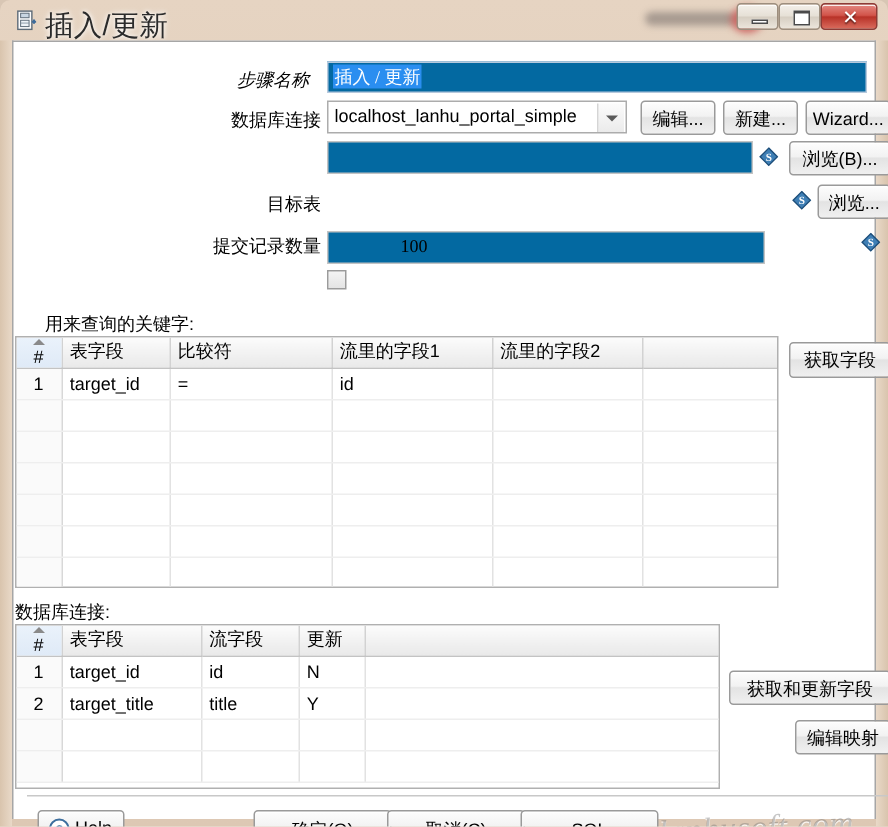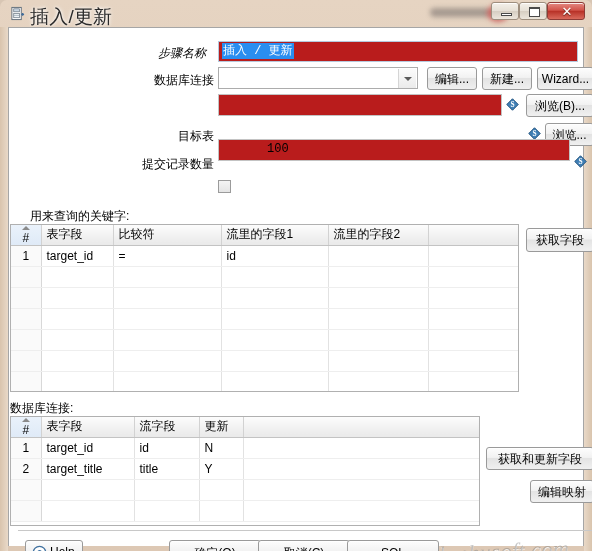--- a/index.html
+++ b/index.html
@@ -91,25 +91,25 @@
     position: absolute;
     font-size: 12px; color: #000;
     text-align: right;
     white-space: nowrap;
   }
 
   
   .tinput {
     position: absolute;
     border: 1px solid #b6c9dd;
-    background: #b91c1c;
+    background: #0369a1;
     font-size: 12px; color: #000;
     padding: 0 3px;
     line-height: 18px;
-    font-family: Liberation Mono, monospace;
+    font-family: Liberation Serif, serif;
     outline: none;
     white-space: nowrap;
     overflow: hidden;
   }
   .tinput.grayborder { border: 1px solid #c3c3c3; }
   .sel-text {
     background: #2a8ef0;
     color: #fff;
     padding: 1px 1px;
   }
@@ -302,20 +302,21 @@
 
   <div id="client">
 
     <div class="flabel" style="left:117px; top:17px; width:80px;font-style:italic;">步骤名称</div>
     <div class="tinput" style="left:209px; top:13px; width:360px; height:21px;">
       <span class="sel-text">插入 / 更新</span>
     </div>
 
     <div class="flabel" style="left:113px; top:44px; width:92px;">数据库连接</div>
     <div class="combo" style="left:209px; top:39px; width:200px; height:22px;">
+      <span>localhost_lanhu_portal_simple</span>
       <span class="combo-arrow"></span>
     </div>
     <div class="btn" style="left:418px; top:39px; width:50px; height:23px; line-height:22px;">
       <span>编辑...</span>
     </div>
     <div class="btn" style="left:473px; top:39px; width:50px; height:23px; line-height:22px;">
       <span>新建...</span>
     </div>
     <div class="btn" style="left:528px; top:39px; width:57px; height:23px; line-height:22px;">
       <span>Wizard...</span>
@@ -335,21 +336,21 @@
     <div class="flabel" style="left:141px; top:100px; width:64px;">目标表</div>
     <svg class="varicon" style="left:519px; top:99px;" viewBox="0 0 14 14">
       <path d="M7 .8 L13.2 7 L7 13.2 L.8 7 Z" fill="#3f7fb5" stroke="#1d4e7a" stroke-width="1"></path>
       <text x="7" y="10" font-size="8" font-family="Liberation Serif, serif" fill="#ffffff" text-anchor="middle" font-weight="bold">S</text>
     </svg>
     <div class="btn" style="left:536px; top:95px; width:49px; height:23px; line-height:22px;">
       <span>浏览...</span>
     </div>
 
     <div class="flabel" style="left:109px; top:128px; width:96px;">提交记录数量</div>
-    <div class="tinput grayborder" style="left:209px; top:111px; width:352px; height:22px;padding-left:48px;">
+    <div class="tinput grayborder" style="left:209px; top:126px; width:292px; height:22px;padding-left:48px;">
       <span>100</span>
     </div>
     <svg class="varicon" style="left:565px; top:127px;" viewBox="0 0 14 14">
       <path d="M7 .8 L13.2 7 L7 13.2 L.8 7 Z" fill="#3f7fb5" stroke="#1d4e7a" stroke-width="1"></path>
       <text x="7" y="10" font-size="8" font-family="Liberation Serif, serif" fill="#ffffff" text-anchor="middle" font-weight="bold">S</text>
     </svg>
 
     <div class="cbox" style="left:209px; top:152px;"></div>
 
     <div class="caption" style="left:1px; top:180px;margin-left:20px;">用来查询的关键字:</div>

